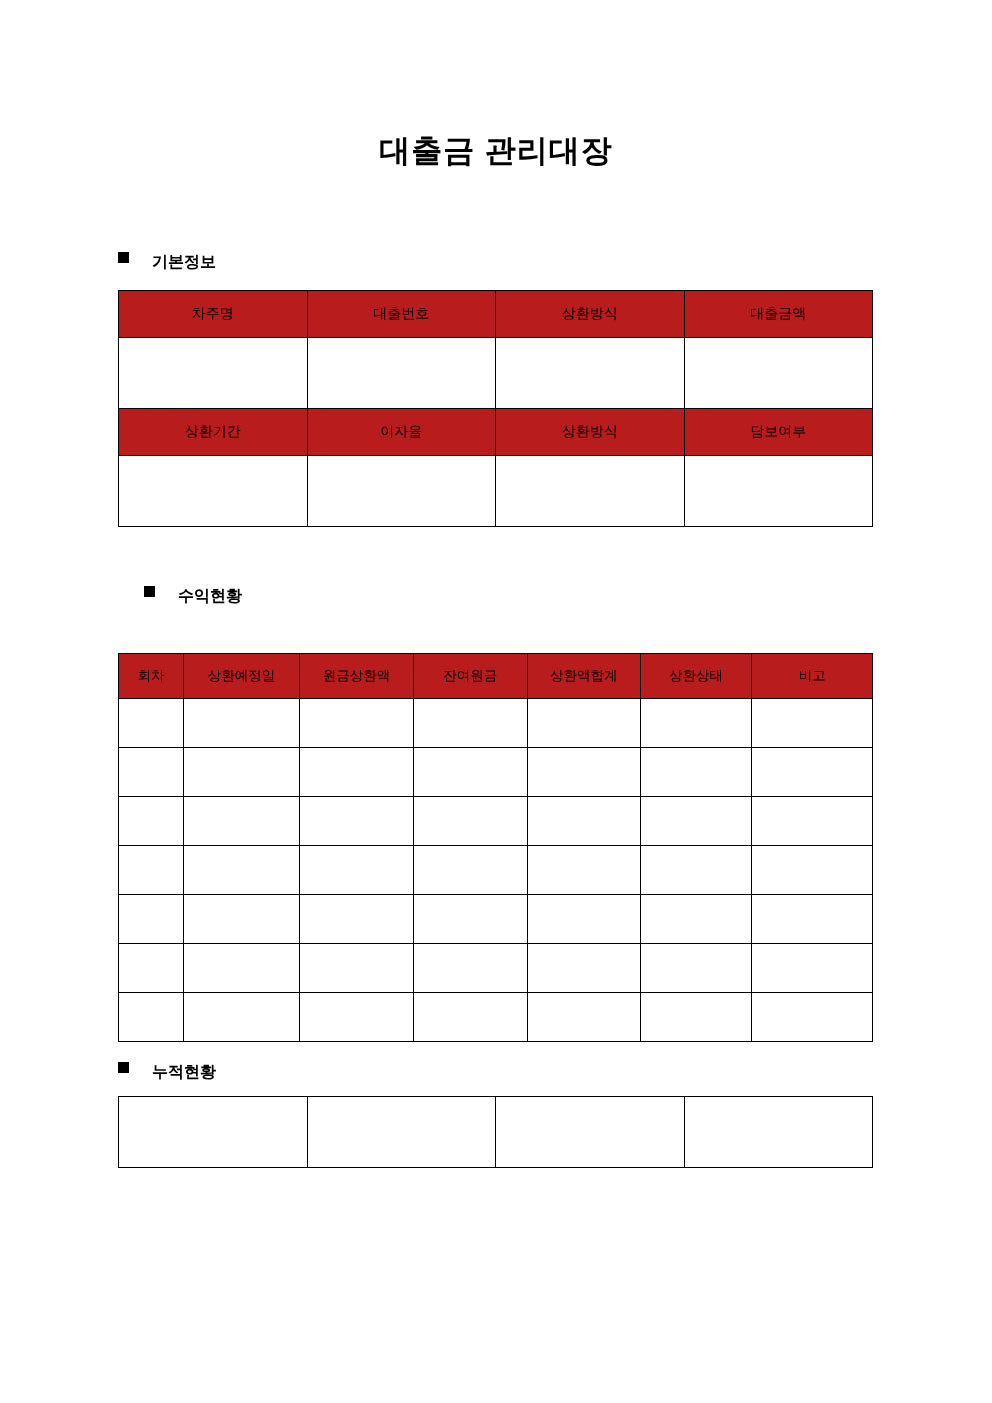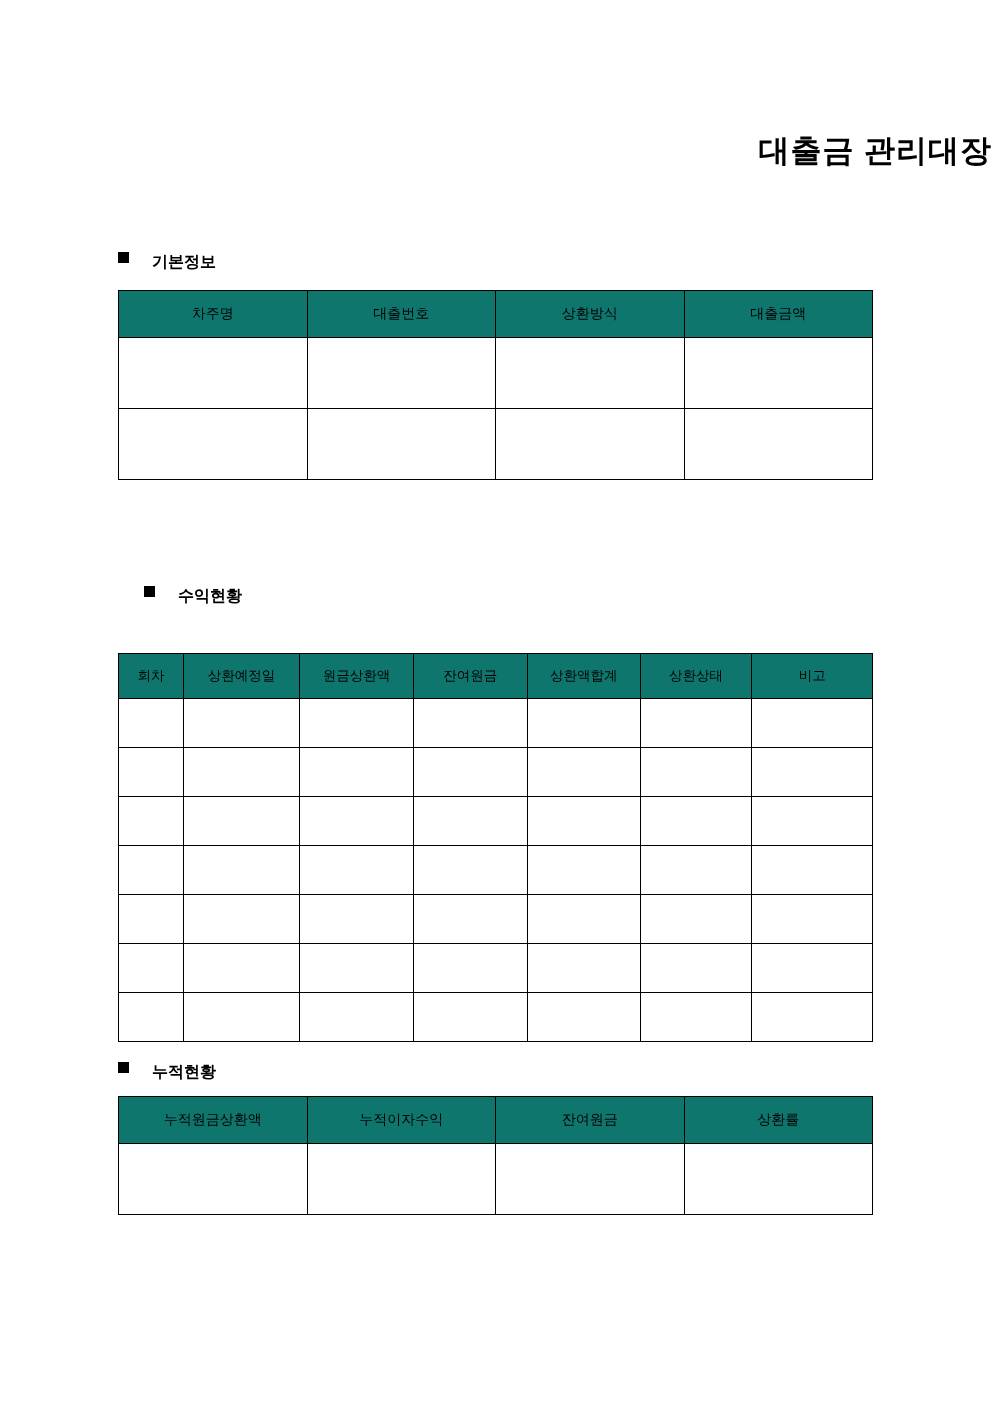--- a/index.html
+++ b/index.html
@@ -21,21 +21,21 @@
     height: 1403px;
     box-sizing: border-box;
   }
 
   
   .doc-title {
     position: absolute;
     top: 130px;
     left: 0;
     width: 992px;
-    text-align: right;
+    text-align: center;
     font-size: 31px;
     font-weight: bold;
     letter-spacing: 1px;
   }
 
   
   .section-head {
     position: absolute;
     left: 118px;
     font-size: 16px;
@@ -66,21 +66,21 @@
   table.grid th,
   table.grid td {
     border: 1px solid #000000;
     padding: 0;
     margin: 0;
     text-align: center;
     vertical-align: middle;
     font-weight: normal;
   }
   table.grid th {
-    background: #0f766e;
+    background: #b91c1c;
     font-size: 14px;
     height: 46px;
   }
   table.grid td {
     background: #ffffff;
   }
 
   
   #table-basic-info { top: 290px; width: 755px; }
   #table-basic-info td.cell-blank { height: 70px; }
@@ -118,20 +118,26 @@
         <th>차주명</th>
         <th>대출번호</th>
         <th>상환방식</th>
         <th>대출금액</th>
       </tr>
       <tr>
         <td class="cell-blank"></td>
         <td class="cell-blank"></td>
         <td class="cell-blank"></td>
         <td class="cell-blank"></td>
+      </tr>
+      <tr>
+        <th>상환기간</th>
+        <th>이자율</th>
+        <th>상환방식</th>
+        <th>담보여부</th>
       </tr>
       <tr>
         <td class="cell-blank"></td>
         <td class="cell-blank"></td>
         <td class="cell-blank"></td>
         <td class="cell-blank"></td>
       </tr>
     </tbody>
   </table>
 
@@ -235,26 +241,20 @@
 
   <table class="grid" id="table-cumulative">
     <colgroup>
       <col style="width:25%">
         <col style="width:25%">
         <col style="width:25%">
         <col style="width:25%">
     </colgroup>
     <tbody>
       <tr>
-        <th>누적원금상환액</th>
-        <th>누적이자수익</th>
-        <th>잔여원금</th>
-        <th>상환률</th>
-      </tr>
-      <tr>
         <td class="cell-blank"></td>
         <td class="cell-blank"></td>
         <td class="cell-blank"></td>
         <td class="cell-blank"></td>
       </tr>
     </tbody>
   </table>
 
 </div>
 

